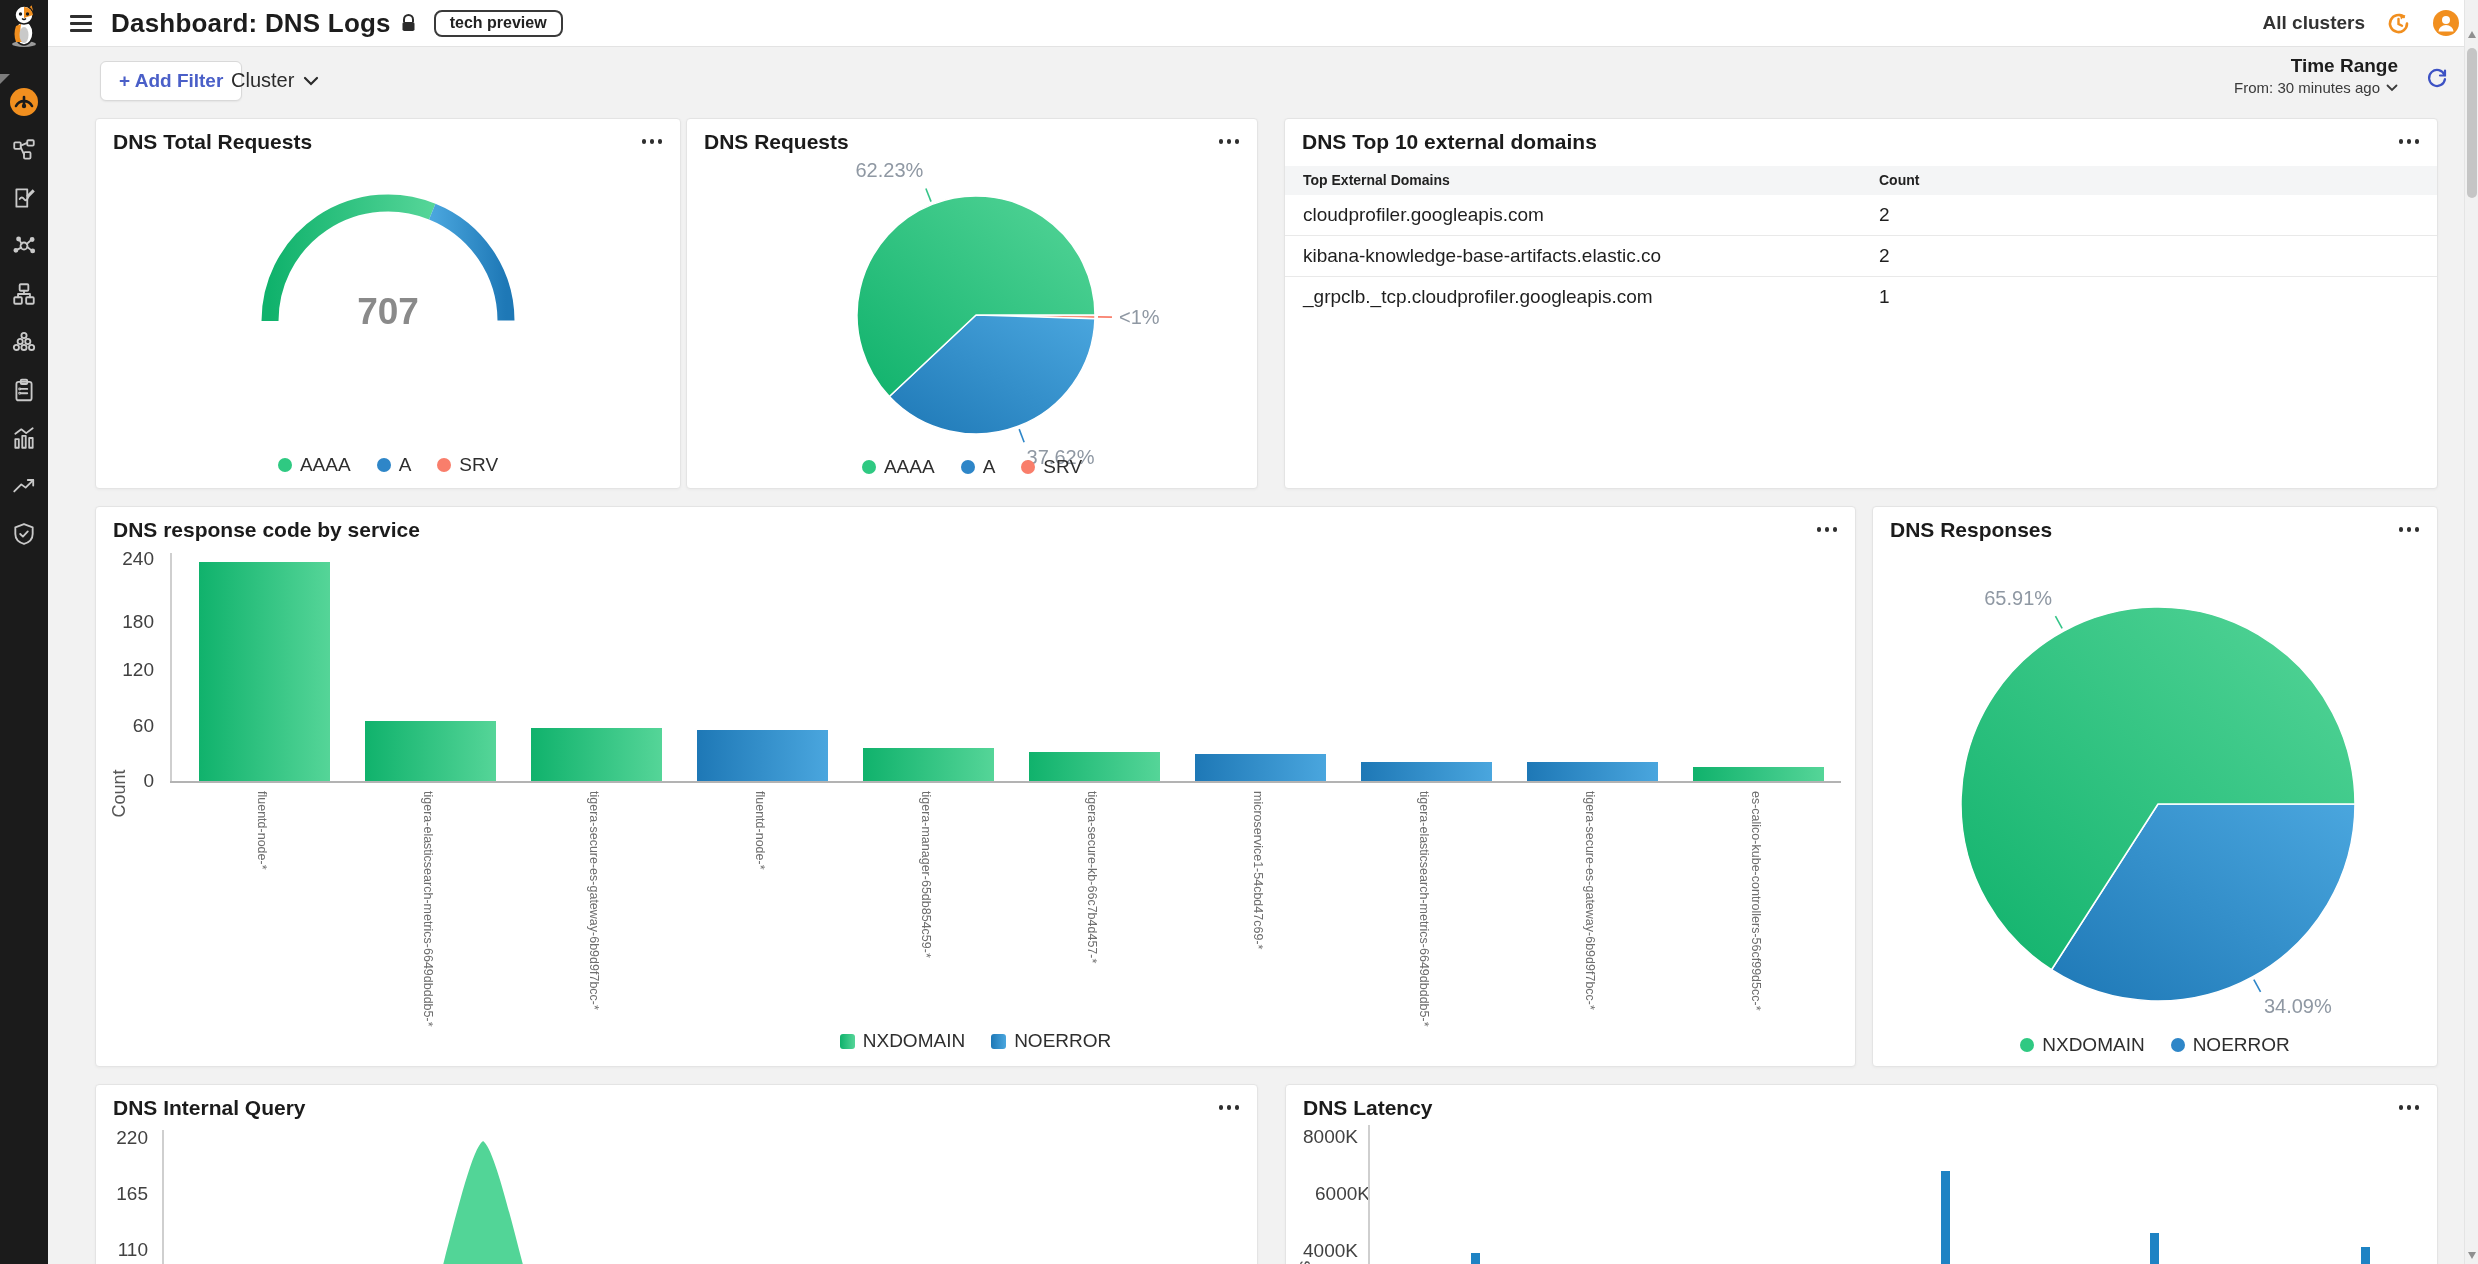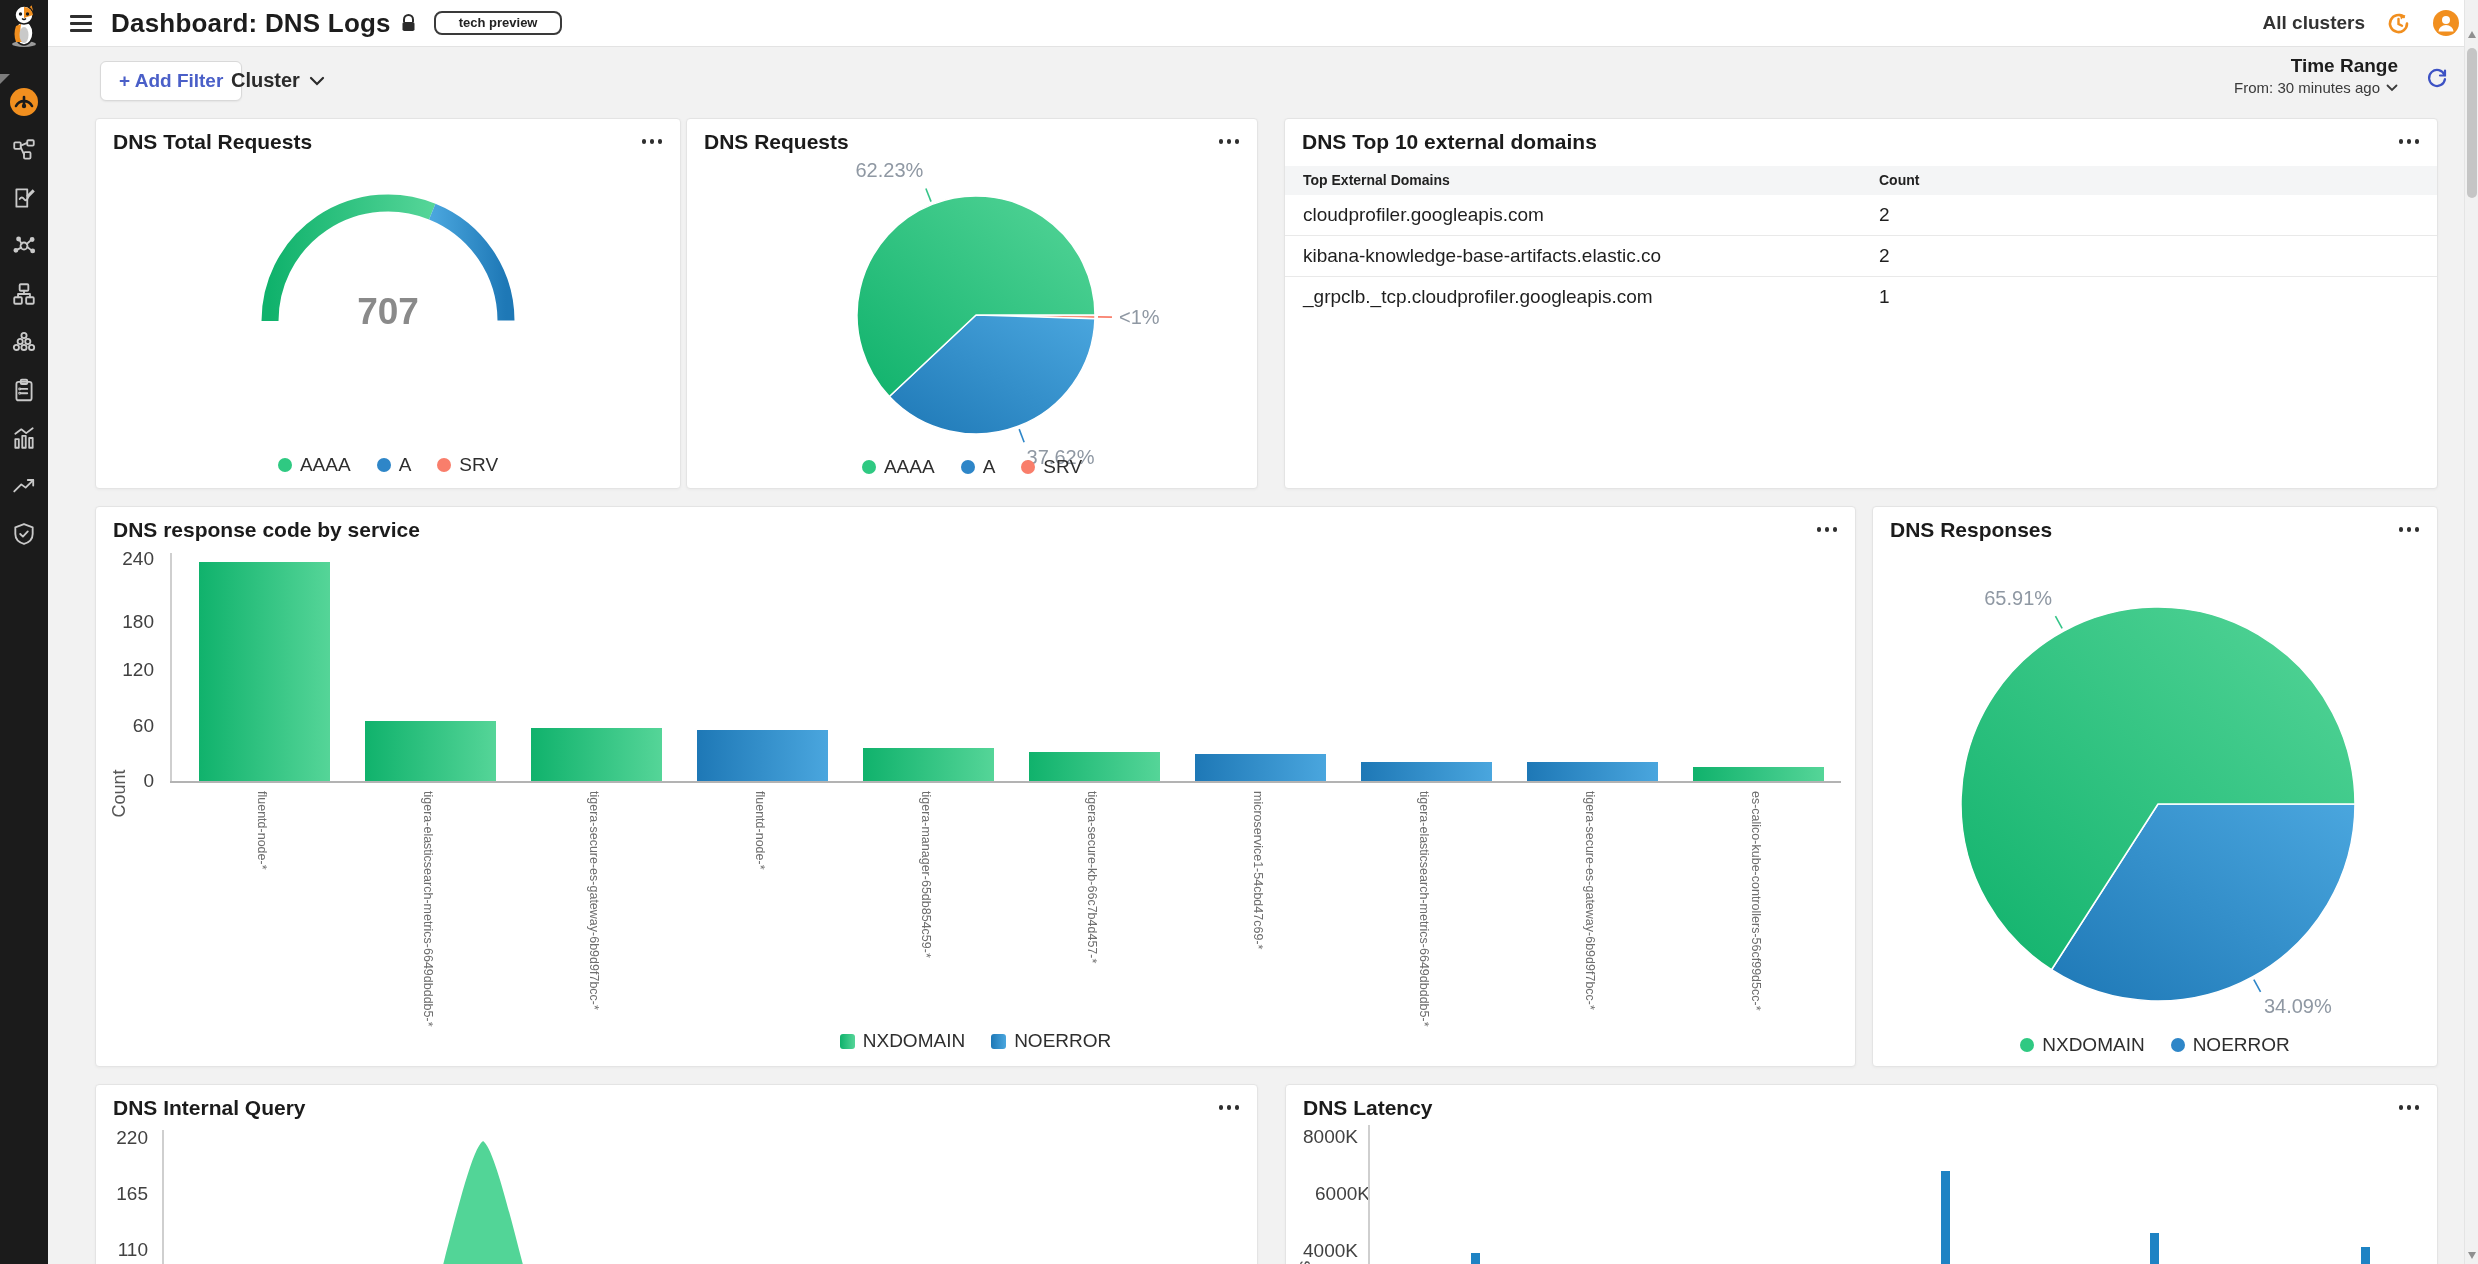--- a/index.html
+++ b/index.html
@@ -12,30 +12,30 @@
 .wedge{position:absolute;left:0;top:74px;width:0;height:0;border-top:10px solid #7d7d7d;border-right:10px solid transparent}
 .nav-btn{width:48px;height:48px;display:flex;align-items:center;justify-content:center;background:none;border:0;cursor:pointer;padding:0}
 .nav-btn svg{stroke:#c9c9c9;fill:none;stroke-width:1.7;stroke-linecap:round;stroke-linejoin:round}
 
 .topbar{position:fixed;left:48px;top:0;right:0;height:47px;background:#fff;border-bottom:1px solid #e3e3e3;
   display:flex;align-items:center;z-index:30}
 .hamburger{margin-left:18px;background:none;border:0;cursor:pointer;display:flex;flex-direction:column;gap:4px;padding:4px}
 .hamburger i{display:block;width:22px;height:3px;background:#2f2f2f;border-radius:1px}
 .page-title{font-size:26px;font-weight:700;color:#1d1d1d;margin:0 0 0 15px;letter-spacing:.2px}
 .lock{margin-left:9px;display:flex}
-.badge{margin-left:17px;border:2px solid #3a3a3a;border-radius:8px;padding:2px 23px 3px;font-size:13px;font-weight:700;color:#222}
+.badge{margin-left:17px;border:2px solid #3a3a3a;border-radius:8px;padding:2px 14px 3px;font-size:16px;font-weight:700;color:#222}
 .topbar-right{margin-left:auto;display:flex;align-items:center;padding-right:18px;gap:20px}
 .all-clusters{font-size:19px;font-weight:700;color:#333;cursor:pointer}
 .icon-btn{background:none;border:0;padding:0;cursor:pointer;display:flex}
 
 .filterbar{position:absolute;left:48px;top:47px;right:14px;height:62px}
 .add-filter{position:absolute;left:52px;top:14px;background:#fff;border:1px solid #d9d9d9;border-radius:6px;
   padding:8px 18px;font-size:19px;font-weight:700;color:#4a5fc8;cursor:pointer;box-shadow:0 1px 2px rgba(0,0,0,.06);font-family:inherit}
 .cluster-dd{position:absolute;left:183px;top:22px;display:flex;align-items:center;gap:9px;cursor:pointer}
-.cluster-dd span{font-size:20px;font-weight:700;color:#2b2b2b}
+.cluster-dd span{font-size:20px;font-weight:400;color:#2b2b2b}
 .timerange{position:absolute;right:66px;top:8px;text-align:right;cursor:pointer}
 .tr-title{font-size:19px;font-weight:700;color:#1d1d1d}
 .tr-value{font-size:15px;color:#3a3a3a;display:flex;align-items:center;gap:6px;margin-top:2px}
 .refresh{position:absolute;right:14px;top:18px}
 
 .panel{position:absolute;background:#fff;border:1px solid #e4e4e4;border-radius:4px;box-shadow:0 1px 3px rgba(0,0,0,.04)}
 .panel-head{position:absolute;left:0;right:0;top:0;display:flex;justify-content:space-between;align-items:flex-start;
   padding:11px 14px 0 17px;z-index:3}
 .panel-head h2{margin:0;font-size:21px;font-weight:700;color:#1b1b1b}
 .ellipsis{display:flex;gap:3.5px;padding:9px 4px;cursor:pointer}

